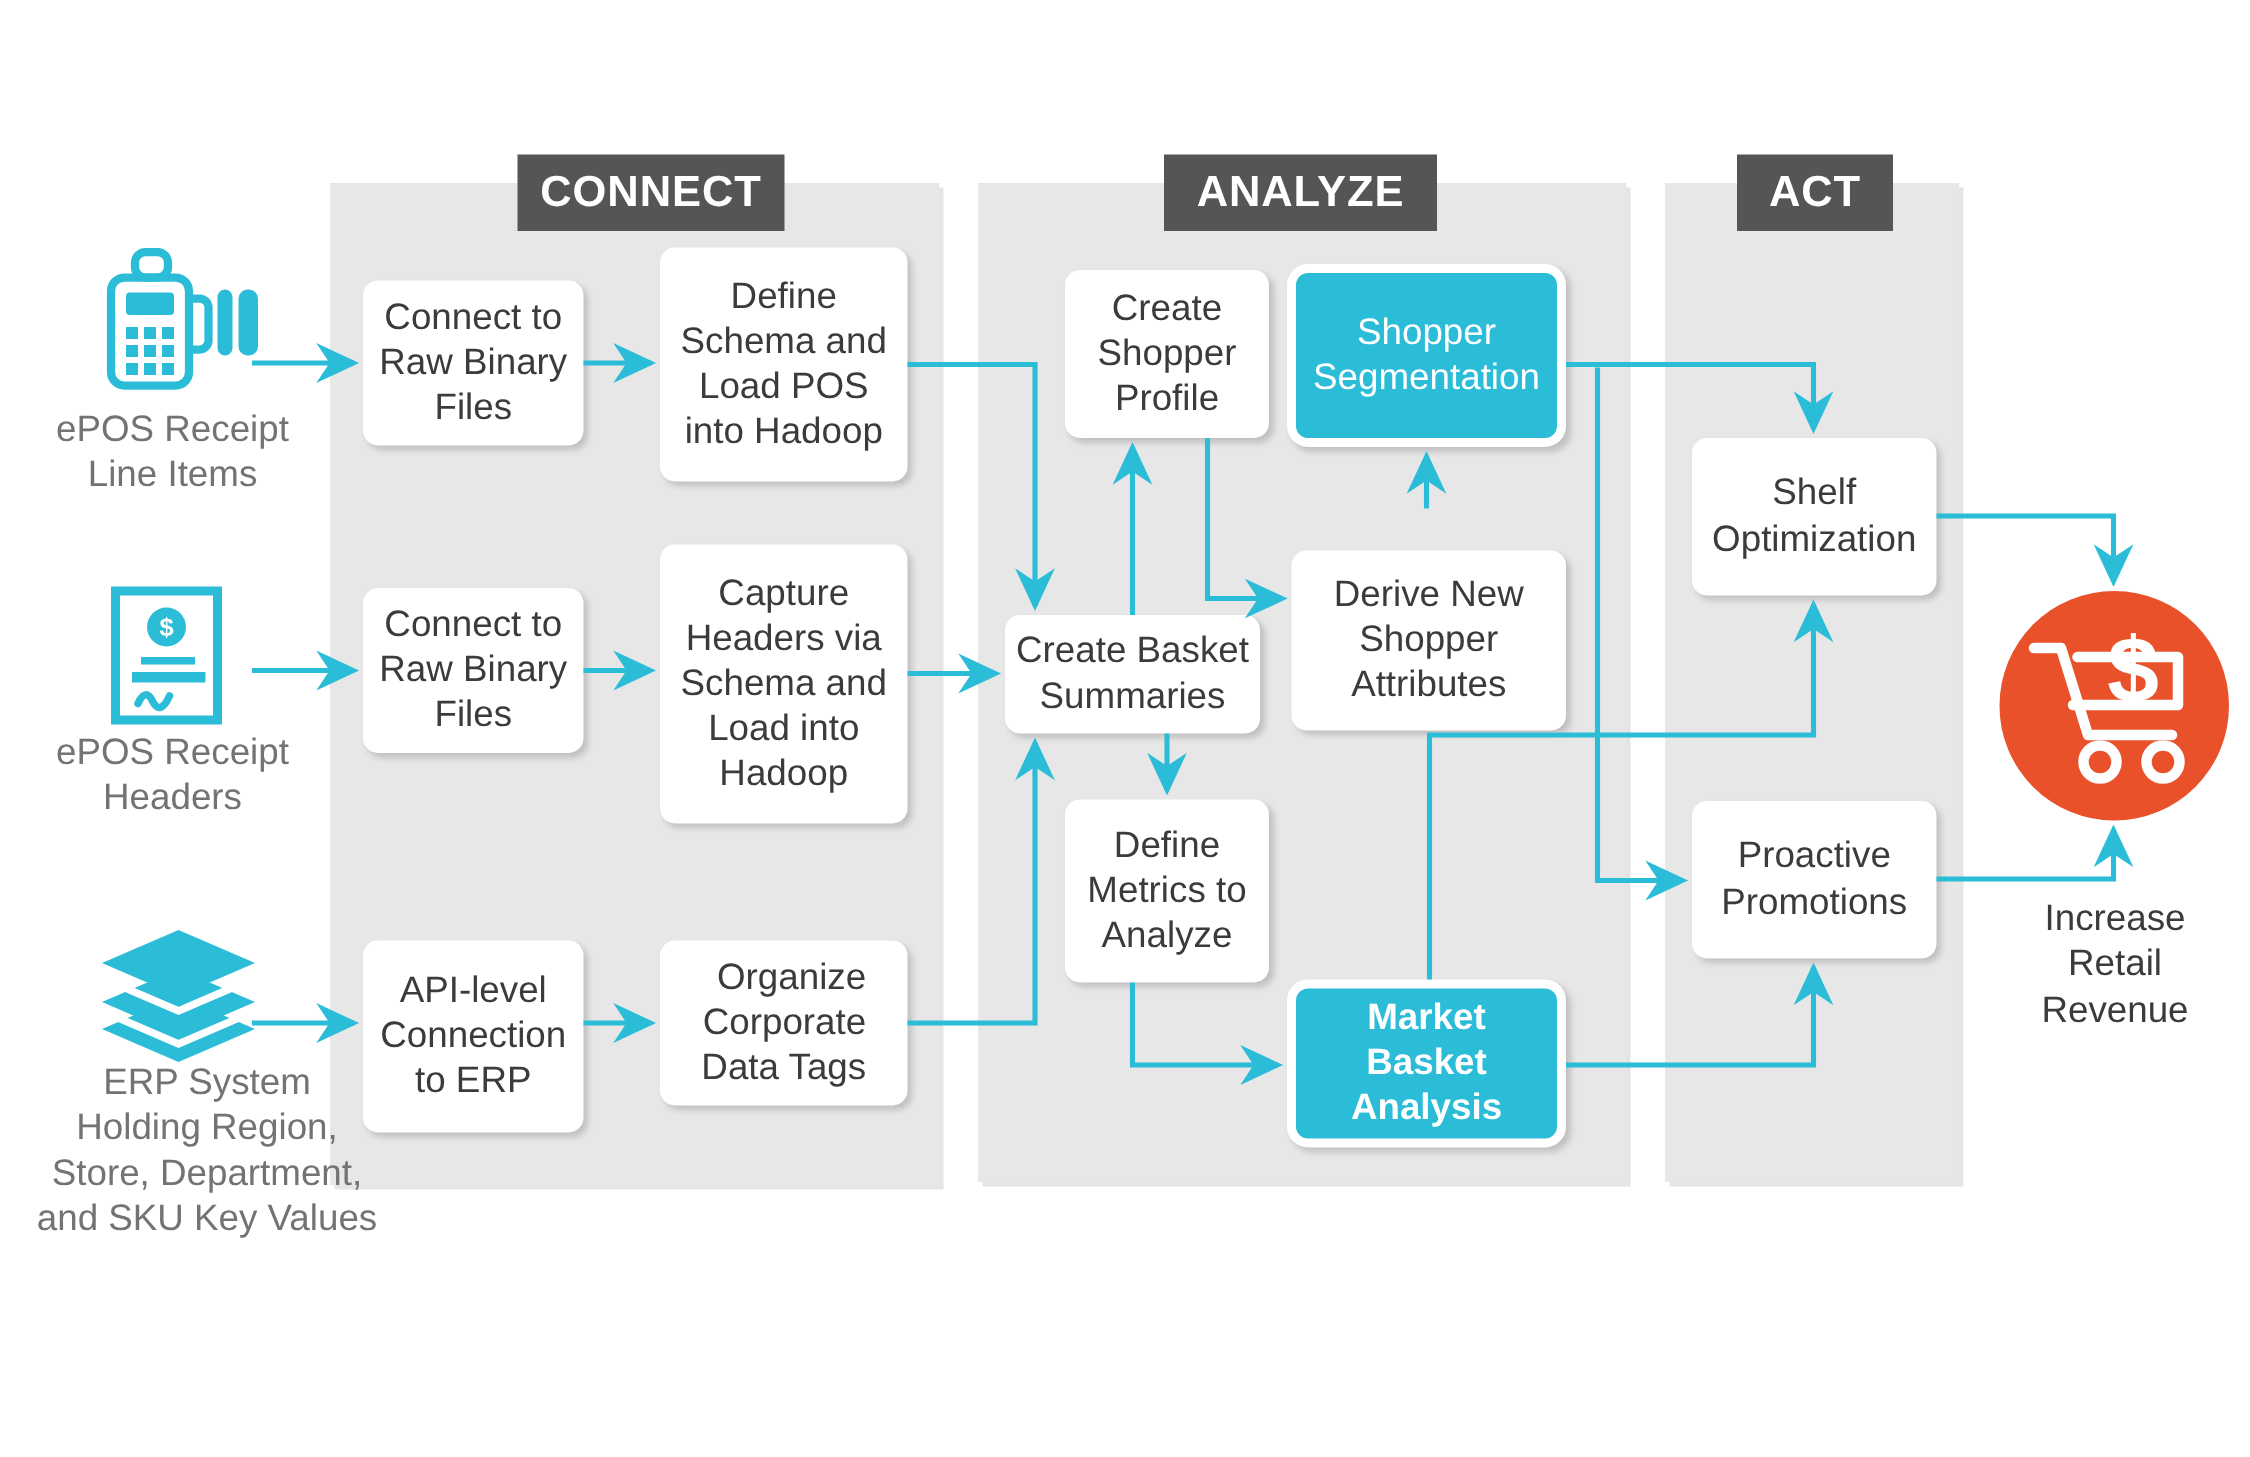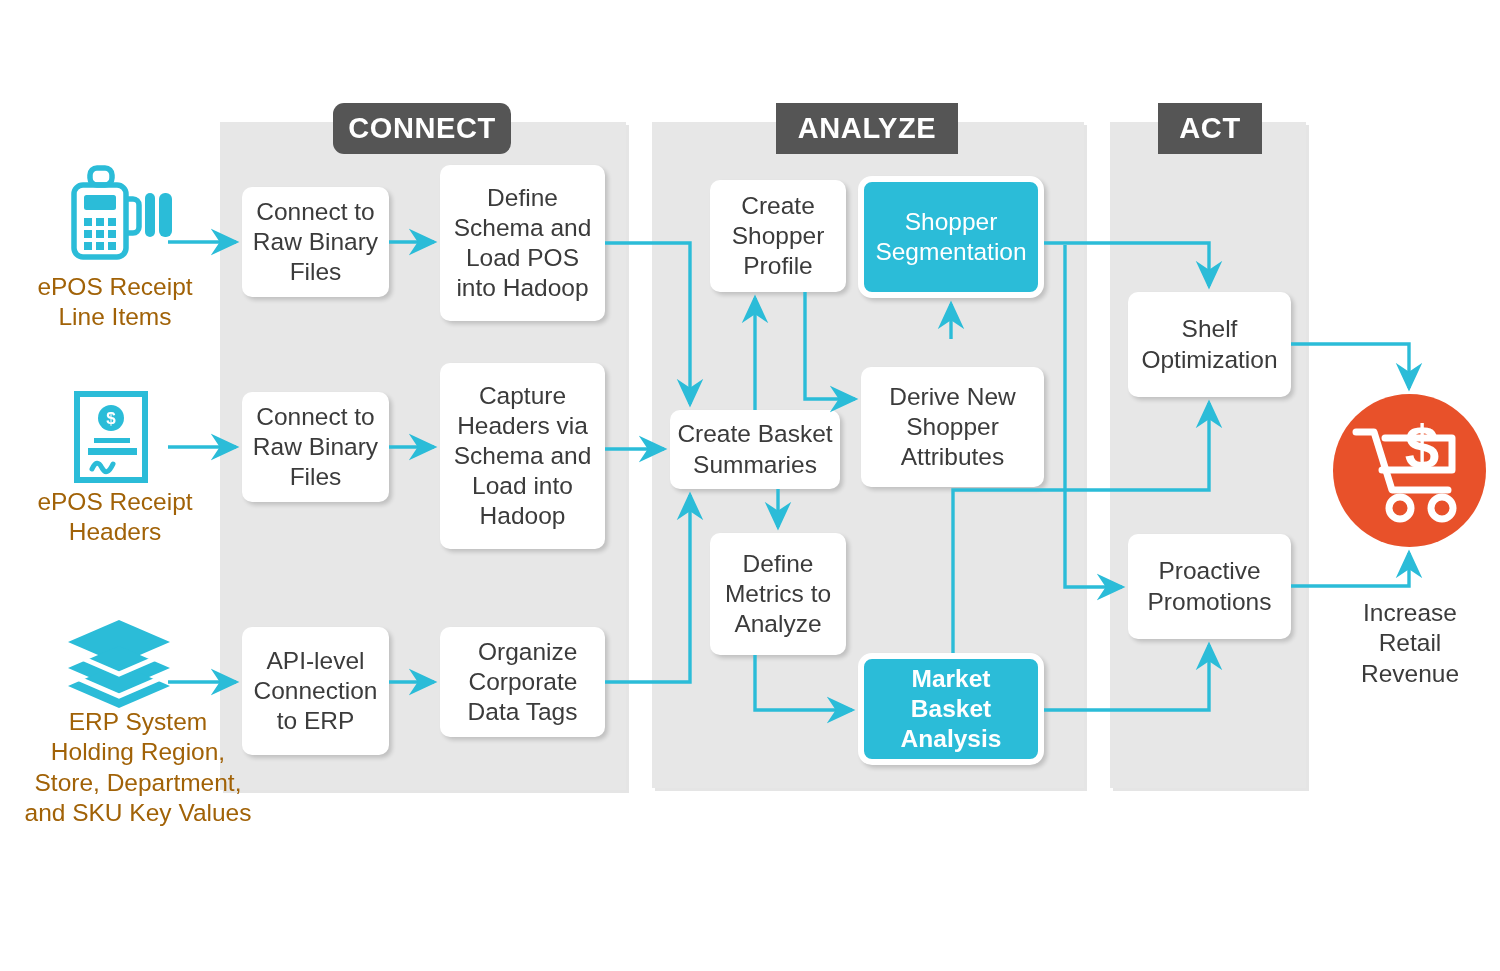--- a/index.html
+++ b/index.html
@@ -17,42 +17,42 @@
   .box{position:absolute;background:#ffffff;border-radius:10px;
        box-shadow:3px 3px 4px rgba(0,0,0,.17);
        display:flex;align-items:center;justify-content:center;text-align:center;
        font-size:24.5px;line-height:1.23;color:#3b3b3b;padding:4px 6px;
        box-sizing:border-box;}
   .box.accent{background:#2bbcd8;color:#ffffff;border:6px solid #ffffff;
        border-radius:14px;}
 
   
   .src-label{position:absolute;text-align:center;font-size:24.5px;
-       line-height:1.24;color:#a16207;}
+       line-height:1.24;color:#737373;}
 
   
   #wires{position:absolute;left:0;top:0;width:1500px;height:971px;
          pointer-events:none;}
 
   
   .outcome-circle{position:absolute;border-radius:50%;background:#e8512a;}
   .outcome-label{position:absolute;text-align:center;font-size:24.5px;
        line-height:1.24;color:#3b3b3b;}
   .icon{position:absolute;}
 </style>
 </head>
 <body>
 
 <div id="stage">
 
   <div class="panel" style="left:220px;top:122px;width:406px;height:668px;"></div>
   <div class="panel" style="left:652px;top:122px;width:432px;height:666px;"></div>
   <div class="panel" style="left:1110px;top:122px;width:196px;height:666px;"></div>
 
-  <div class="phase-badge" style="left:333px;top:103px;width:178px;height:51px;border-radius:11px;">
+  <div class="phase-badge" style="left:345px;top:103px;width:178px;height:51px;">
        <span>CONNECT</span>
   </div>
   <div class="phase-badge" style="left:776px;top:103px;width:182px;height:51px;">
        <span>ANALYZE</span>
   </div>
   <div class="phase-badge" style="left:1158px;top:103px;width:104px;height:51px;">
        <span>ACT</span>
   </div>
 
   <div class="icon" style="left:58px;top:165px;width:115px;height:100px;">

